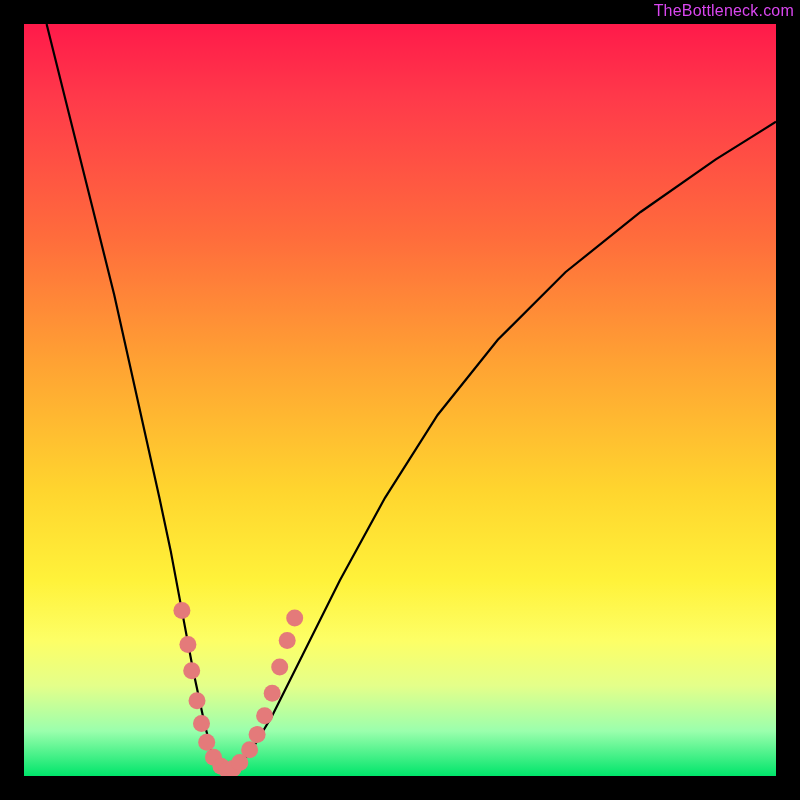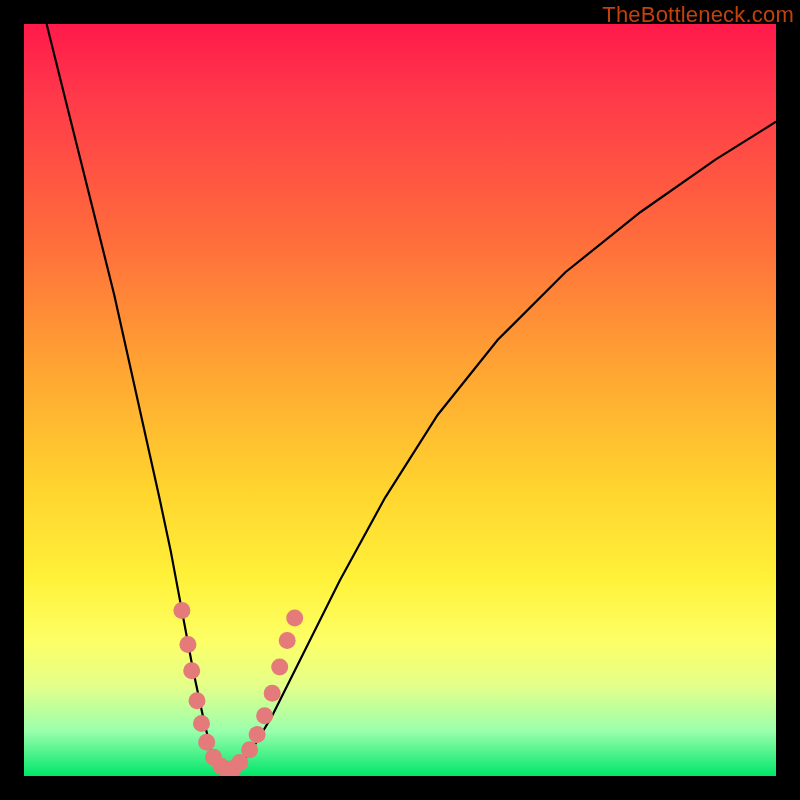--- a/index.html
+++ b/index.html
@@ -26,22 +26,22 @@
       #fff23a 74%,
       #fdff66 82%,
       #e4ff8a 88%,
       #9bffad 94%,
       #00e56a 100%);
   }
   .watermark {
     position: absolute;
     top: 2px;
     right: 6px;
-    color: #c2410c;
-    font-size: 22px;
+    color: #d946ef;
+    font-size: 16px;
     font-weight: 500;
     letter-spacing: 0.2px;
     z-index: 5;
   }
   svg {
     position: absolute;
     left: 0;
     top: 0;
   }
 </style>

